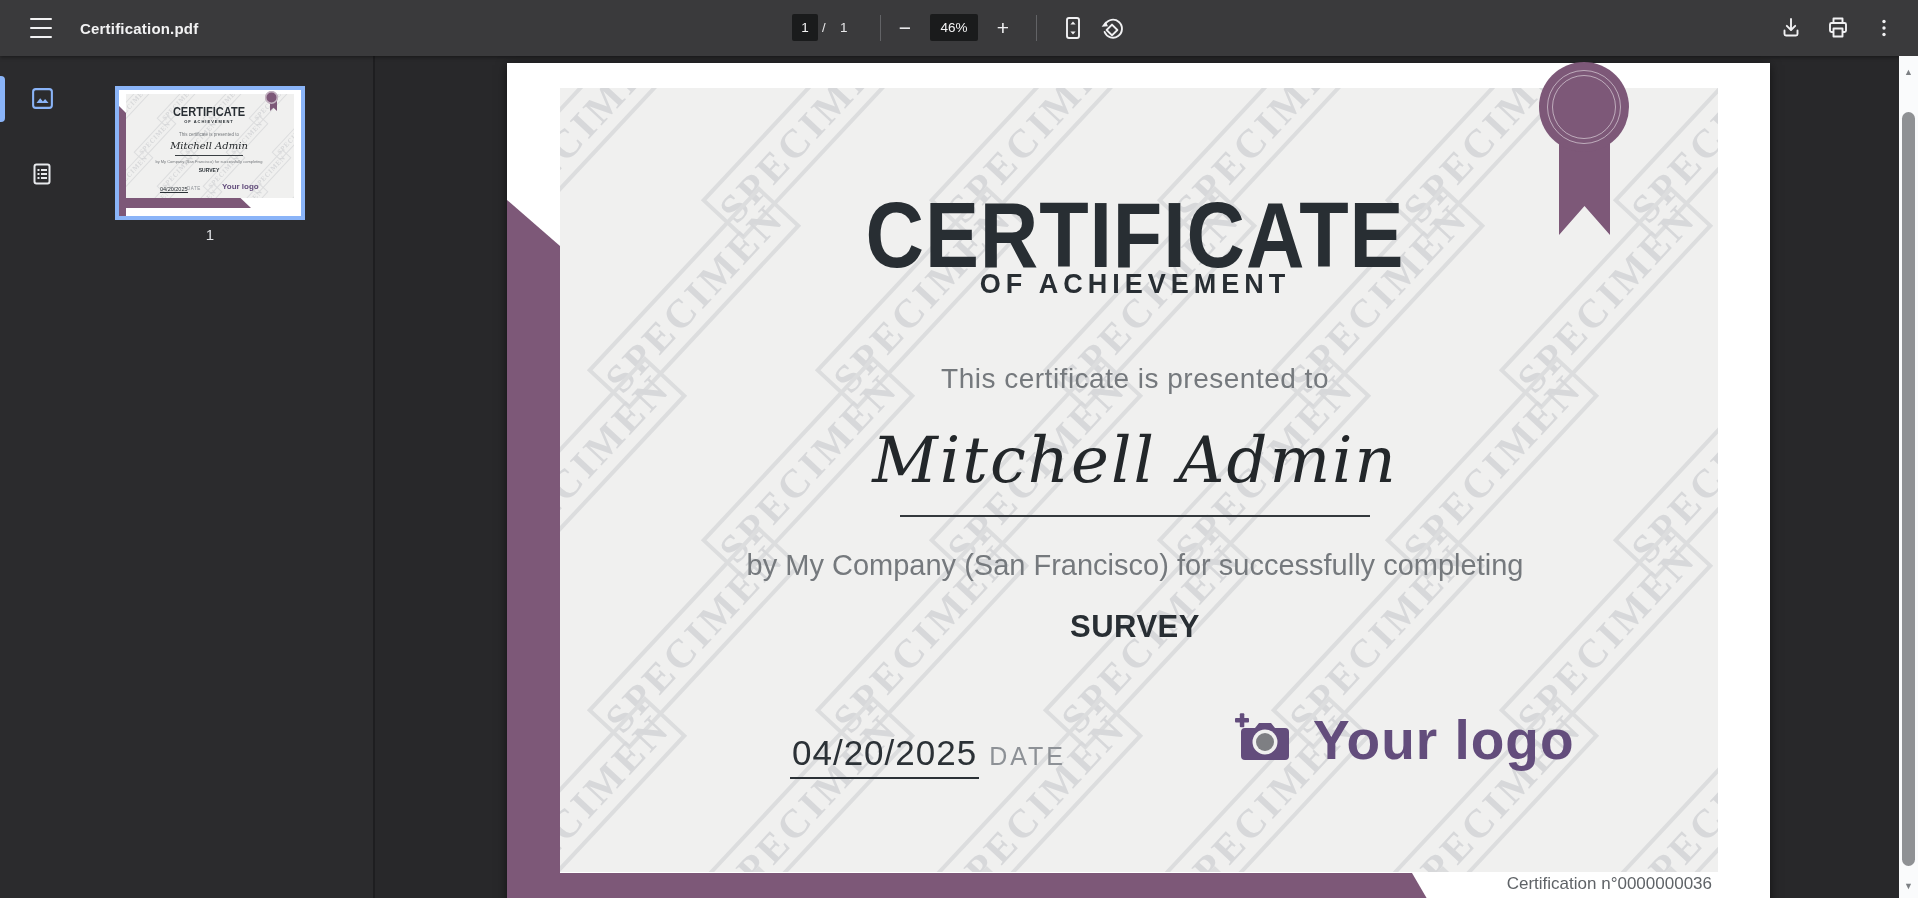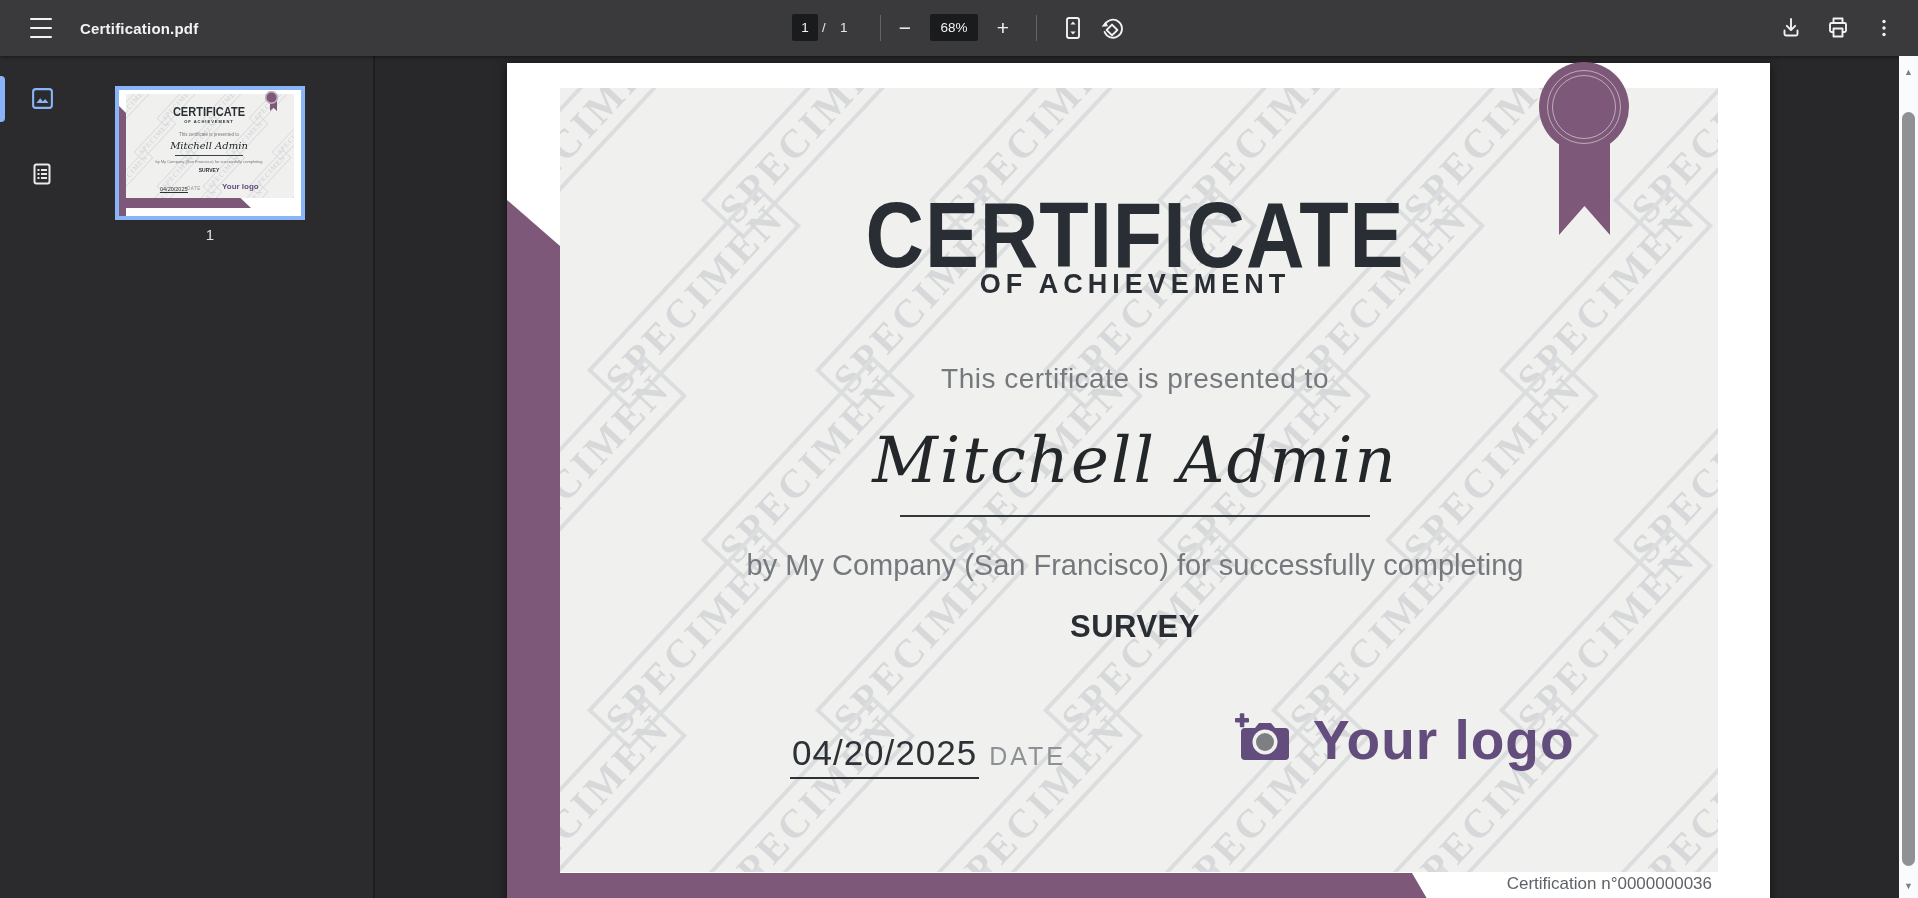--- a/index.html
+++ b/index.html
@@ -194,21 +194,21 @@
         <span></span>
       </div>
     <div id="doc-title">Certification.pdf</div>
 
     <div id="pagebox" class="tb-abs numbox">1</div>
     <div id="pageslash" class="tb-abs">/</div>
     <div id="pagetotal" class="tb-abs">1</div>
 
     <div id="sep1" class="vsep"></div>
     <div id="minusbtn" class="tb-abs glyphbtn">−</div>
-    <div id="zoombox" class="tb-abs numbox">68%</div>
+    <div id="zoombox" class="tb-abs numbox">46%</div>
     <div id="plusbtn" class="tb-abs glyphbtn">+</div>
     <div id="sep2" class="vsep"></div>
 
     <div class="iconbtn" style="left:1058px;">
       <svg width="28" height="28" viewBox="0 0 28 28">
         <rect x="8" y="4" width="12" height="20" rx="2"></rect>
         <path d="M14 7.5 l2.6 3 h-5.2 z" fill="#f1f1f3" stroke="none"></path>
         <path d="M14 20.5 l-2.6-3 h5.2 z" fill="#f1f1f3" stroke="none"></path>
       </svg>
     </div>

